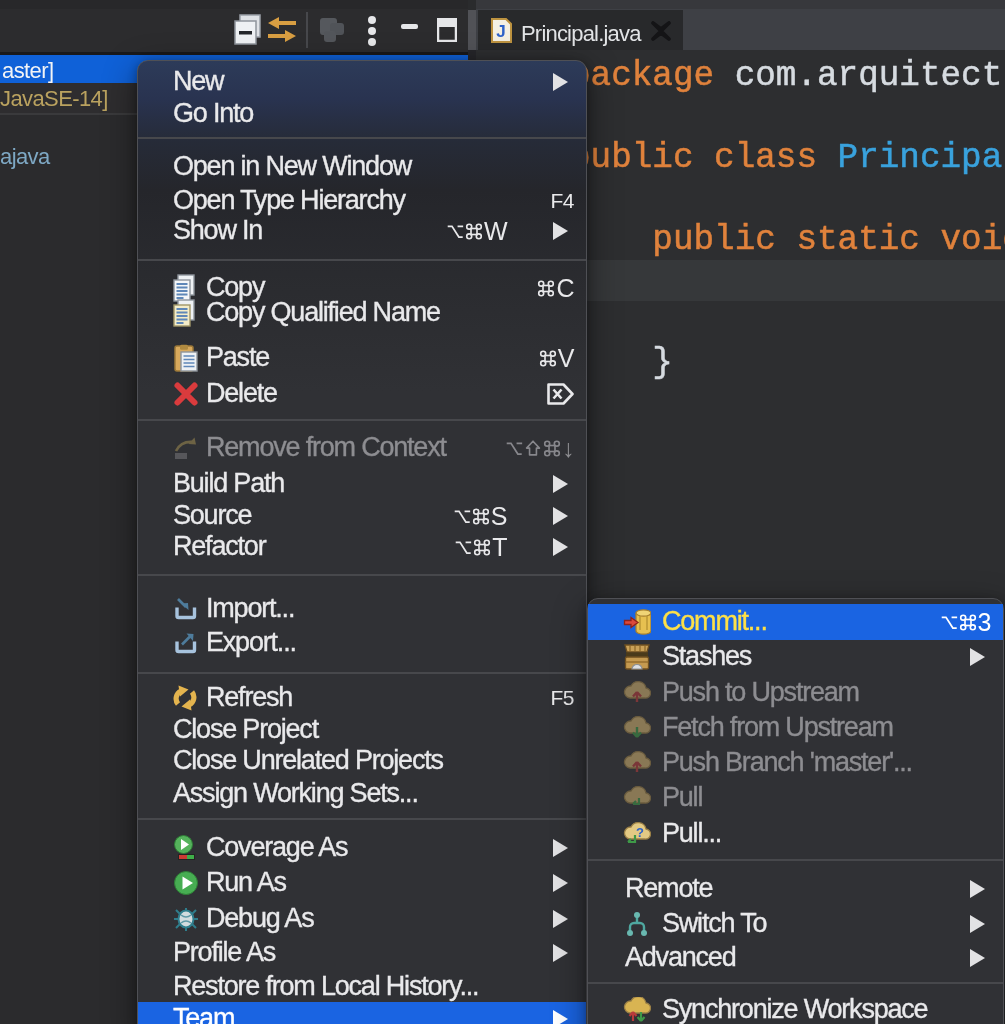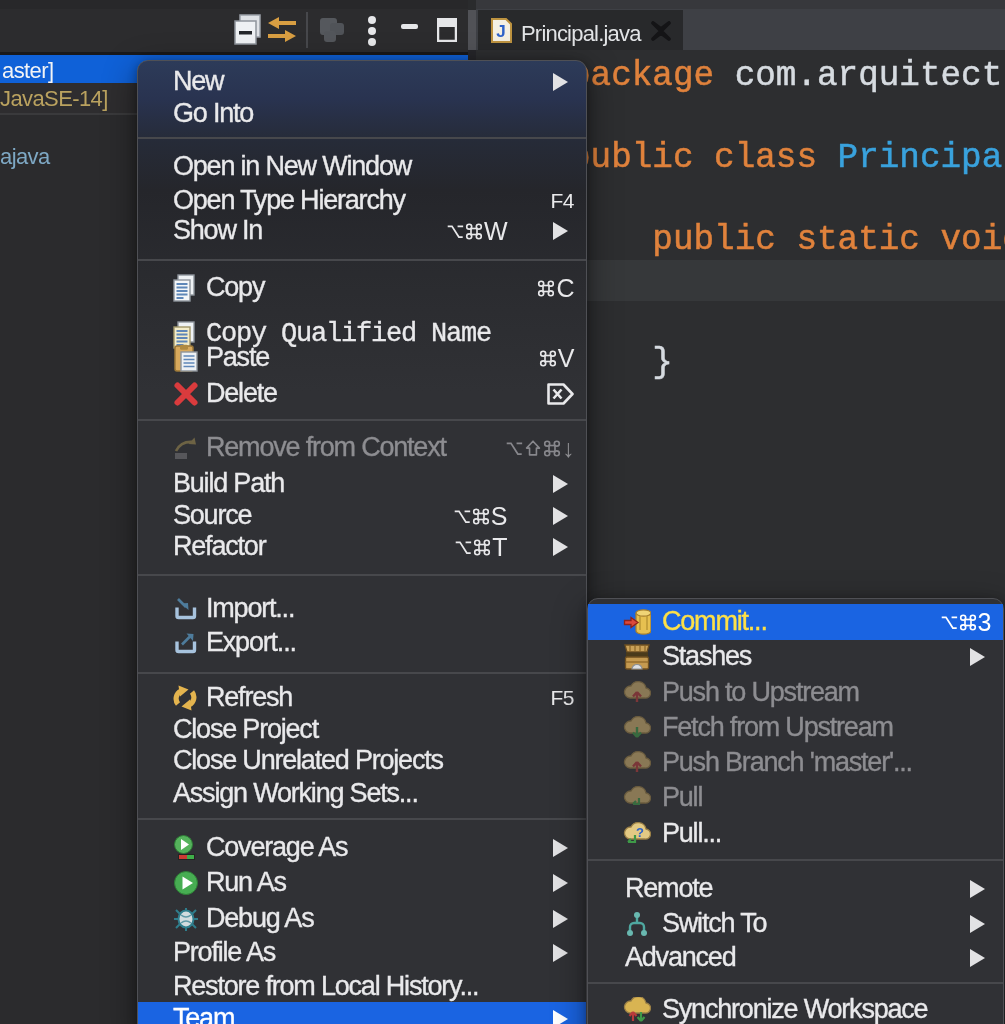--- a/index.html
+++ b/index.html
@@ -154,21 +154,21 @@
     <span class="sc"><svg width="18" height="18" viewBox="0 0 21 21">
           <g stroke="#e8e8ea" stroke-width="1.9" fill="none">
             <circle cx="4.9" cy="4.9" r="2.9"></circle>
             <circle cx="16.1" cy="4.9" r="2.9"></circle>
             <circle cx="4.9" cy="16.1" r="2.9"></circle>
             <circle cx="16.1" cy="16.1" r="2.9"></circle>
             <rect x="7" y="7" width="7" height="7"></rect>
           </g>
         </svg>C</span>
     </div>
-  <div class="mi" style="top:257px;font-family:Liberation Mono, monospace;">
+  <div class="mi" style="top:235px;">
     <svg class="ic" width="26" height="28" viewBox="0 0 26 28">
       <rect x="5" y="1" width="16" height="20" fill="#eef1f4" stroke="#8e949c" stroke-width="1.4"></rect>
       <rect x="1" y="6" width="16" height="21" fill="#f3ecc8" stroke="#a09668" stroke-width="1.4"></rect>
       <g stroke="#5f87b8" stroke-width="1.8">
           <path d="M3.5 10 h11 M3.5 13.5 h11 M3.5 17 h11 M3.5 20.5 h11 M3.5 24 h7"></path>
         </g>
     </svg>
     <span class="lbl l2">Copy Qualified Name</span>
     </div>
   <div class="mi" style="top:280px;">

